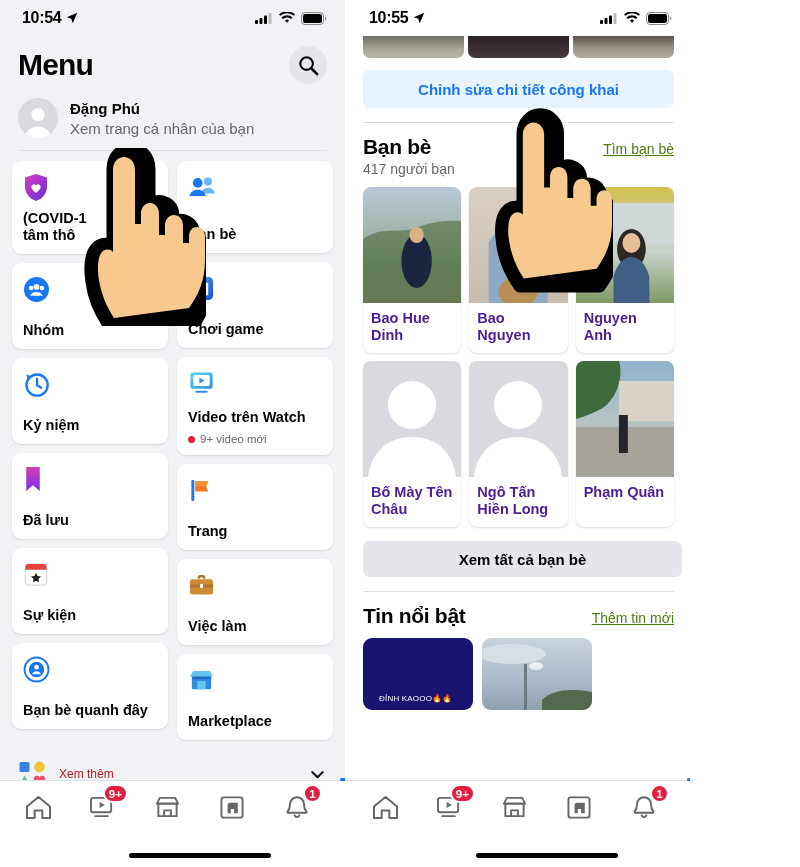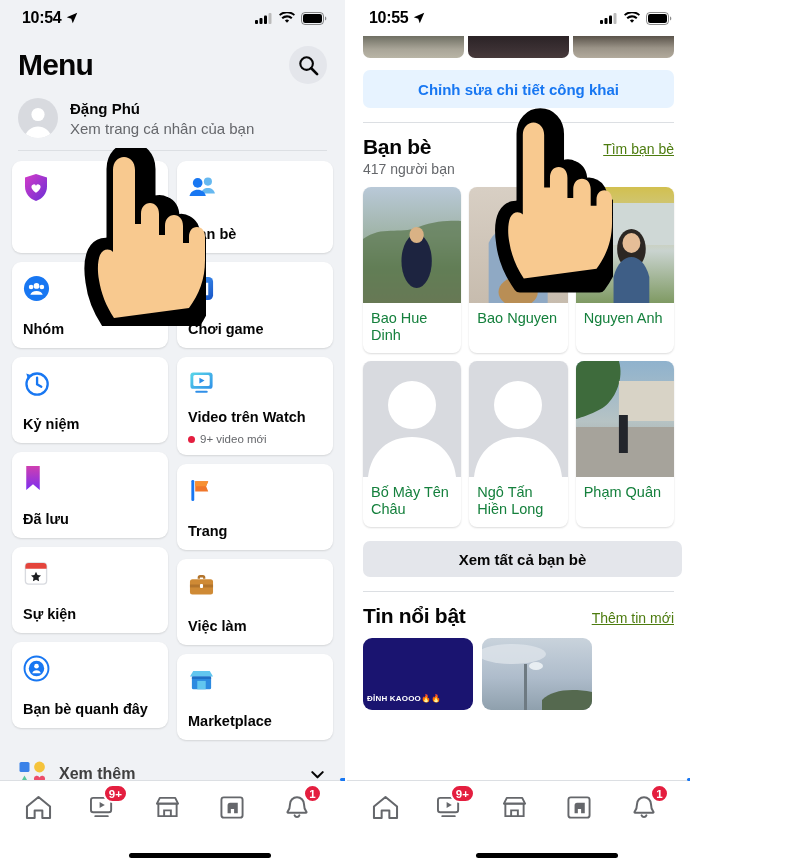--- a/index.html
+++ b/index.html
@@ -63,21 +63,21 @@
   .card-ico { height: 30px; display:flex; align-items:center; }
   .card-label { font-size: 14.5px; font-weight: 600; color: #050505; line-height: 1.18; margin-top: 8px; }
   .card-sub { font-size: 11.5px; color: #65676b; display: flex; align-items: center; gap: 5px; margin-top: 7px; }
   .reddot { width: 7px; height: 7px; border-radius: 50%; background: #e41e3f; flex: none; }
 
   
   .seemore {
     display: flex; align-items: center; gap: 13px;
     padding: 12px 18px; margin-top: 8px;
   }
-  .seemore-label { font-size: 16px; color: #404040; flex: 1; font-weight: 700; }
+  .seemore-label { font-size: 12px; color: #b91c1c; flex: 1; font-weight: 400; }
 
   
   .bottomnav {
     position: absolute; left: 0; bottom: 0; width: 400px; height: 87px;
     background: #fff; border-top: 1px solid #dcdfe3;
   }
   .navrow {
     display: flex; align-items: center; justify-content: space-around;
     height: 52px; padding: 0 6px;
   }
@@ -118,35 +118,35 @@
   .sec-title { font-size: 21px; font-weight: 700; color: #050505; letter-spacing: -0.3px; }
   .sec-link { font-size: 14px; color: #4d7c0f; font-weight: 400; text-decoration: underline; }
   .sec-count { font-size: 14px; color: #65676b; padding: 2px 16px 0 16px; }
 
   .friends-grid {
     display: grid; grid-template-columns: repeat(3, 1fr);
     gap: 8px; padding: 10px 16px 0 16px;
   }
   .fcard { border-radius: 8px; overflow: hidden; background: #fff; box-shadow: 0 1px 2px rgba(0,0,0,0.14); }
   .fphoto { width: 100%; height: 116px; background: #d8dadf; position: relative; overflow: hidden; }
-  .fname { font-size: 14.5px; font-weight: 400; color: #15803d; padding: 7px 8px 9px 8px; line-height: 1.18; }
+  .fname { font-size: 14.5px; font-weight: 700; color: #4c1d95; padding: 7px 8px 9px 8px; line-height: 1.18; }
   .silhouette { position: absolute; left: 50%; top: 10px; transform: translateX(-50%); }
 
   .seeall {
     margin: 14px 8px 0 16px; height: 36px; border-radius: 7px;
     background: #e4e6eb; color: #050505; font-size: 15px; font-weight: 700;
     display: flex; align-items: center; justify-content: center;
   }
   .stories { display: flex; gap: 9px; padding: 10px 16px 0 16px; }
   .story { width: 110px; height: 72px; border-radius: 9px; overflow: hidden; position: relative; }
   .story1 { background: #1a1470; }
   .story2 { background: linear-gradient(180deg,#c9d3dc 0%,#aebccb 55%,#8fa0ad 100%); }
   .story-cap {
-    position: absolute; bottom: 7px; left: 4px; color: #fff;
-    font-size: 8px; font-weight: 700; letter-spacing: 0.2px;
+    position: absolute; bottom: 7px; left: 16px; color: #fff;
+    font-size: 8px; font-weight: 400; letter-spacing: 0.2px;
   }
 
   
   .hand { position: absolute; pointer-events: none; }
 </style>
 </head>
 <body>
 
 <div class="screens">
 
@@ -213,20 +213,21 @@
                 <defs>
                   <linearGradient id="cv" x1="0" y1="0" x2="1" y2="1">
                     <stop offset="0" stop-color="#d43bc8"></stop>
                     <stop offset="1" stop-color="#6b2fd6"></stop>
                   </linearGradient>
                 </defs>
                 <path d="M13 1 2 4.4v9.2C2 21 7 26.2 13 28c6-1.8 11-7 11-14.4V4.4z" fill="url(#cv)"></path>
                 <path d="M13 19.8s-4.6-2.9-4.6-6.1a2.4 2.4 0 0 1 4.6-.9 2.4 2.4 0 0 1 4.6.9c0 3.2-4.6 6.1-4.6 6.1z" fill="#fff"></path>
               </svg>
           </div>
+          <div class="card-label">(COVID-1<br>tâm thô</div>
         </div>
 
         <div class="card">
           <div class="card-ico">
             <svg width="27" height="27" viewBox="0 0 28 28">
                 <circle cx="14" cy="14" r="13" fill="#1877f2"></circle>
                 <circle cx="14" cy="11.3" r="3" fill="#fff"></circle>
                 <circle cx="8.4" cy="12.4" r="2.4" fill="#fff"></circle>
                 <circle cx="19.6" cy="12.4" r="2.4" fill="#fff"></circle>
                 <path d="M7.6 20.4c.5-2.4 3-3.9 6.4-3.9s5.9 1.5 6.4 3.9z" fill="#fff"></path>

